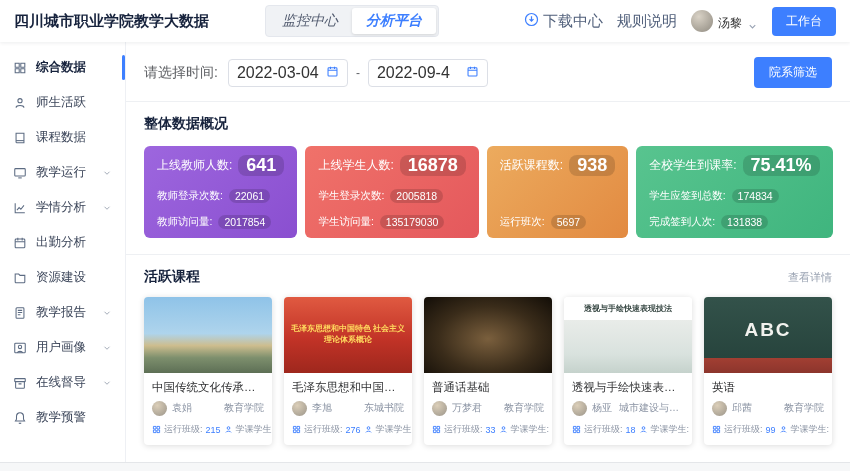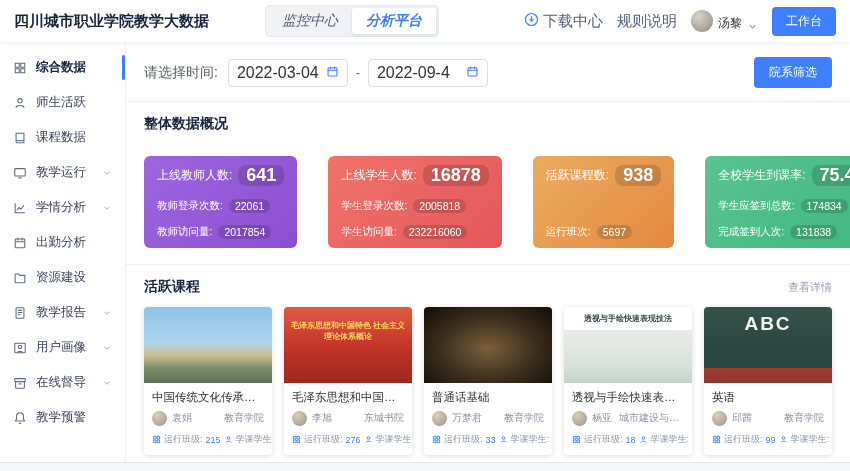--- a/index.html
+++ b/index.html
@@ -40,47 +40,47 @@
                 border:1px solid #dcdfe6; border-radius:4px; padding:0 8px; font-size:16px; color:#333; background:#fff; cursor:pointer; }
   .date-input svg { stroke:#3d7fff; flex-shrink:0; }
   .dash { font-size:12px; color:#606266; }
   .dept-btn { margin-left:auto; background:#3d7fff; color:#fff; font-size:12px; padding:7px 15px; border-radius:4px; border:none; cursor:pointer; }
 
   
   .section { padding:13px 18px 10px; }
   .section-title { font-size:14px; font-weight:bold; color:#17233d; }
   .overview { border-bottom:1px solid #eef0f3; padding-bottom:16px; }
 
-  .ov-cards { display:flex; gap:31px; margin-top:23px; }
+  .ov-cards { display:flex; gap:8px; margin-top:13px; }
   .ov-card { flex:1; border-radius:6px; padding:9px 13px; color:#fff; height:92px;
              display:flex; flex-direction:column; justify-content:space-between; }
   .ov-card.purple { background:linear-gradient(135deg,#9d66de,#8a4fd0); }
   .ov-card.red    { background:linear-gradient(135deg,#f0726a,#e4585c); }
   .ov-card.orange { background:linear-gradient(135deg,#ecab5e,#e28a41); }
   .ov-card.green  { background:linear-gradient(135deg,#58c48f,#3fb57e); }
   .ov-row { display:flex; align-items:center; gap:6px; font-size:10.5px; white-space:nowrap; }
   .ov-row.big { font-size:12px; }
   .ov-value { background:rgba(0,0,0,.14); border-radius:8px; padding:1px 6px; font-size:10.5px; }
   .ov-row.big .ov-value { font-size:18px; font-weight:bold; padding:0 8px; }
 
   
   .courses-head { display:flex; align-items:center; }
   .view-more { margin-left:auto; font-size:11px; color:#9aa3b2; cursor:pointer; }
   .course-cards { display:flex; gap:12px; margin-top:11px; }
   .course-card { flex:1; min-width:0; background:#fff; border-radius:4px; box-shadow:0 1px 6px rgba(0,0,0,.14); overflow:hidden; cursor:pointer; }
   .course-img { height:76px; position:relative; }
   .img-text { position:absolute; left:0; right:0; text-align:center; }
   .img0 { background:linear-gradient(180deg,#8fc3e8 0%,#aed4ec 48%,#cdbd8e 64%,#7d8f6d 80%,#5d6f55 100%); }
   .img1 { background:linear-gradient(180deg,#e05a41 0%,#c23327 55%,#9e271d 100%); }
-  .img1 .img-text { top:13px; color:#ffd95e; font-size:8px; font-weight:bold; padding:0 6px; line-height:1.4; }
+  .img1 .img-text { top:26px; color:#ffd95e; font-size:8px; font-weight:bold; padding:0 6px; line-height:1.4; }
   .img2 { background:radial-gradient(ellipse at 50% 55%,#7a5f3d 0%,#3a2c1a 55%,#120d07 100%); }
   .img3 { background:linear-gradient(180deg,#ffffff 0%,#ffffff 30%,#e9ece9 30%,#d9e2de 75%,#c5d2cc 100%); }
   .img3 .img-text { top:6px; color:#3a4a46; font-size:8px; font-weight:bold; }
   .img4 { background:linear-gradient(180deg,#33524a 0%,#27443d 80%,#a23f33 80%,#8c352c 100%); }
-  .img4 .img-text { top:6px; color:#f2f2ee; font-size:19px; font-weight:bold; letter-spacing:2px; }
+  .img4 .img-text { top:22px; color:#f2f2ee; font-size:19px; font-weight:bold; letter-spacing:2px; }
   .course-title { font-size:11.5px; color:#303133; padding:7px 8px 4px; white-space:nowrap; overflow:hidden; text-overflow:ellipsis; }
   .course-meta { display:flex; align-items:flex-start; gap:5px; padding:2px 8px 0; font-size:10px; color:#8a93a3; }
   .mini-avatar { width:15px; height:15px; border-radius:50%; flex-shrink:0;
                  background:radial-gradient(circle at 35% 30%,#dccfb9,#9a9489); }
   .college { margin-left:auto; white-space:nowrap; overflow:hidden; text-overflow:ellipsis; max-width:58%; }
   .course-stats { display:flex; align-items:center; gap:3px; padding:7px 8px 9px; font-size:9px; color:#8a93a3; white-space:nowrap; }
   .course-stats .grp2 { margin-left:auto; display:flex; align-items:center; gap:3px; }
   .s-num { color:#3d7fff; }
   .s-icon { display:flex; } .s-icon svg { stroke:#3d7fff; }
 
@@ -291,21 +291,21 @@
           <div class="ov-row big">
               <span>上线学生人数:</span>
               <span class="ov-value">16878</span>
             </div>
           <div class="ov-row">
               <span>学生登录次数:</span>
               <span class="ov-value">2005818</span>
             </div>
           <div class="ov-row">
               <span>学生访问量:</span>
-              <span class="ov-value">232216060</span>
+              <span class="ov-value">135179030</span>
             </div>
         </div>
         <div class="ov-card orange">
           <div class="ov-row big">
               <span>活跃课程数:</span>
               <span class="ov-value">938</span>
             </div>
           <div class="ov-row">
               <span>运行班次:</span>
               <span class="ov-value">5697</span>

